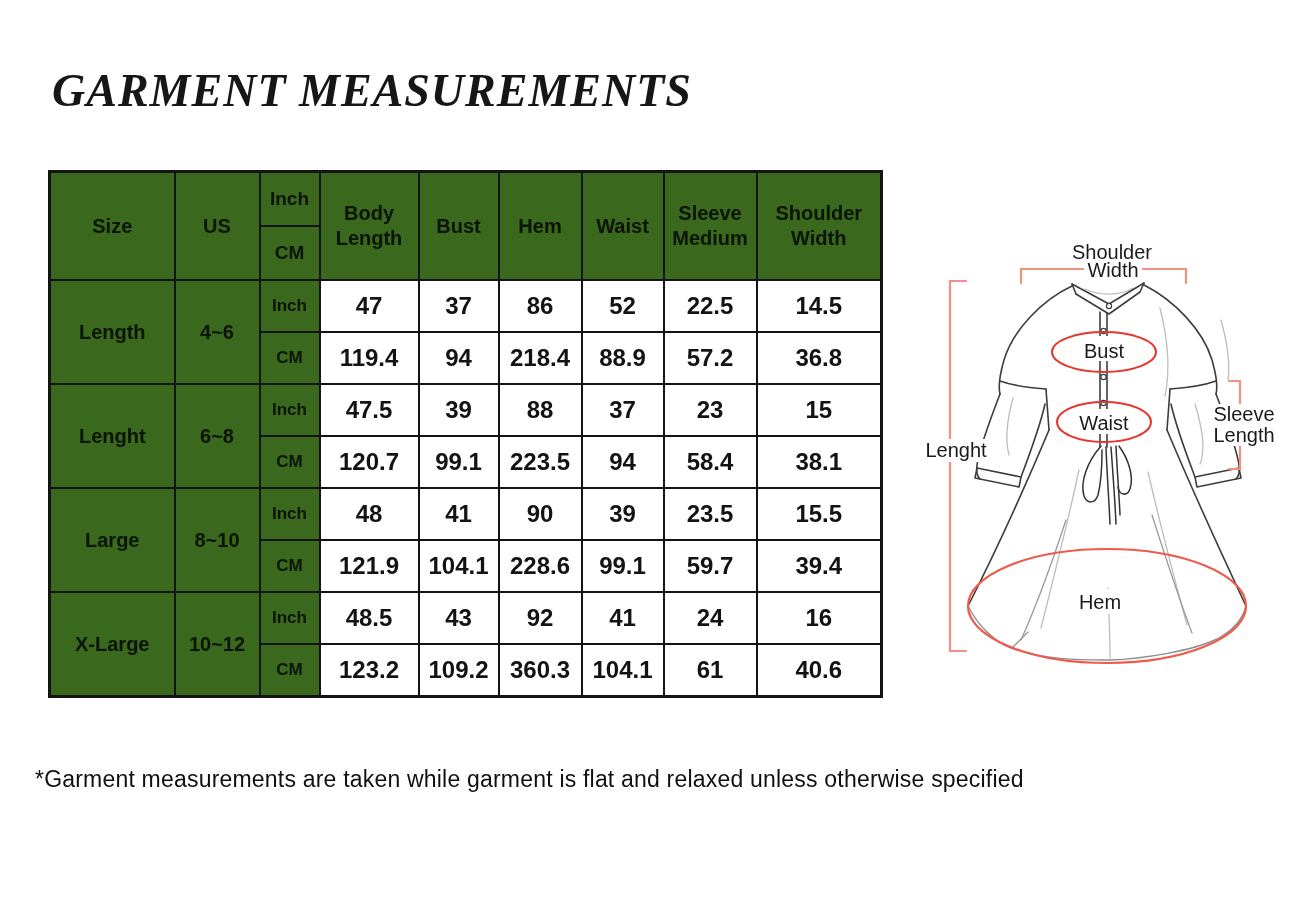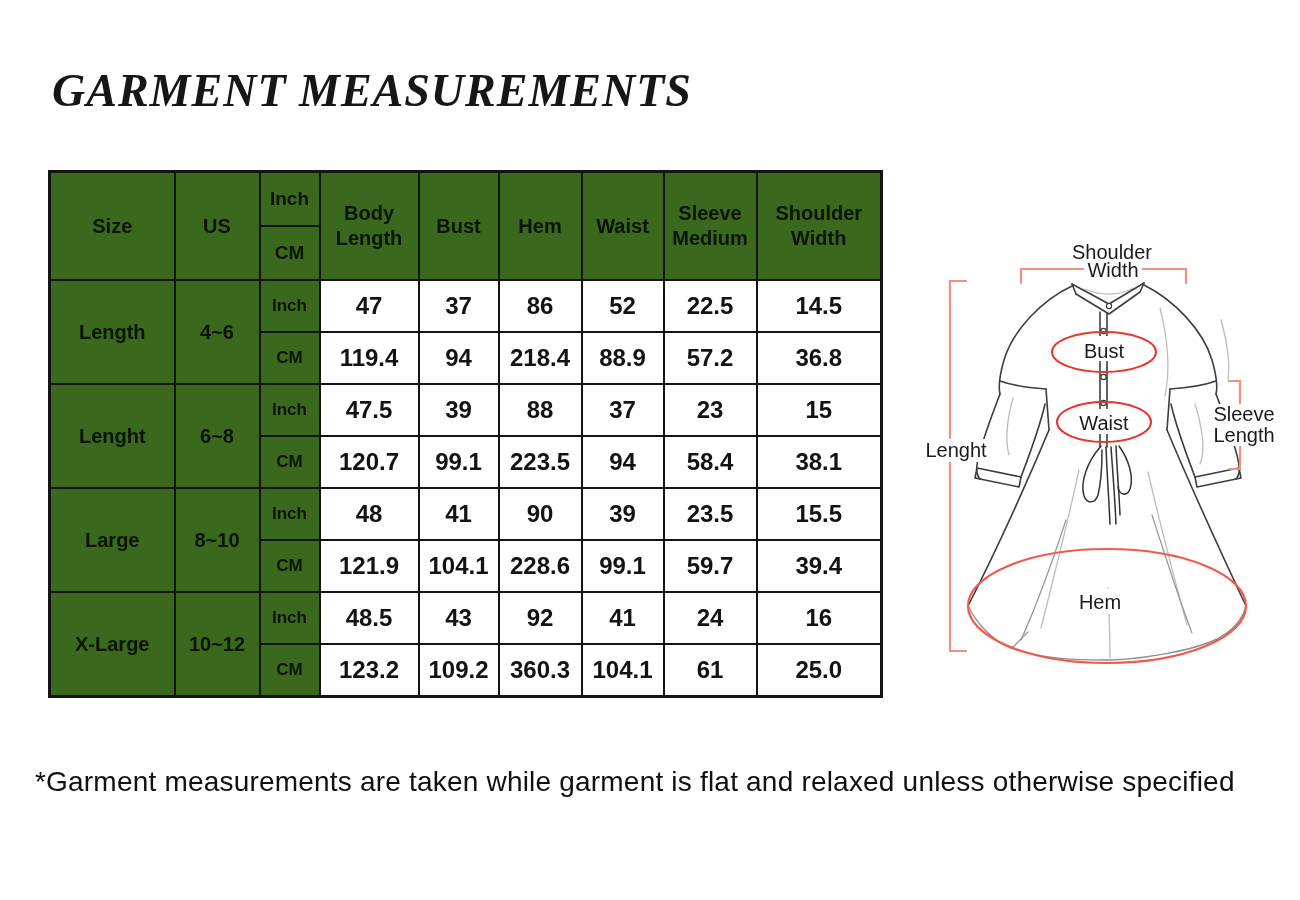--- a/index.html
+++ b/index.html
@@ -21,21 +21,21 @@
                  padding:0;color:#131313;font-weight:bold;font-size:20px;overflow:hidden;}
   .size-chart td.green{background:var(--table-green);color:#0c1405;}
   .size-chart tr.hdr td{height:106px;line-height:1.25;}
   .size-chart tr.sub td{height:50px;}
   .size-chart td.unit{font-size:17px;}
   .size-chart td.num{font-size:24px;}
   .size-chart td.stackcell{padding:0;}
   .stack{display:flex;flex-direction:column;height:106px;}
   .stack>div{flex:1;display:flex;align-items:center;justify-content:center;font-size:19px;}
   .stack>div:first-child{border-bottom:2px solid var(--table-border);}
-  .footnote{position:absolute;left:35px;top:766px;font-size:28px;color:#101010;
+  .footnote{position:absolute;left:35px;top:766px;font-size:23px;color:#101010;
             letter-spacing:0.2px;white-space:nowrap;}
   .diagram{position:absolute;left:895px;top:238px;}
   .outline{stroke:#3d3d3d;stroke-width:1.6;fill:none;stroke-linecap:round;stroke-linejoin:round;}
   .outline-med{stroke:#8f8f8f;stroke-width:1.4;fill:none;stroke-linecap:round;}
   .fold{stroke:#bdbdbd;stroke-width:1.3;fill:none;stroke-linecap:round;}
   .fold-med{stroke:#9a9a9a;stroke-width:1.3;fill:none;stroke-linecap:round;}
   .tie{stroke:#333333;stroke-width:1.5;fill:none;stroke-linecap:round;}
   .red-ellipse{stroke:var(--measure-red);stroke-width:2;fill:none;}
   .hem-ellipse{stroke:var(--hem-red);stroke-width:2.2;fill:none;}
   .bracket{stroke:var(--bracket-salmon);stroke-width:2.2;fill:none;stroke-linecap:round;}
@@ -154,21 +154,21 @@
       <td class="num">24</td>
       <td class="num">16</td>
     </tr>
     <tr class="sub">
       <td class="green unit">CM</td>
       <td class="num">123.2</td>
       <td class="num">109.2</td>
       <td class="num">360.3</td>
       <td class="num">104.1</td>
       <td class="num">61</td>
-      <td class="num">25.0</td>
+      <td class="num">40.6</td>
     </tr>
   </tbody>
     </table>
 
   <svg class="diagram" width="410" height="465" viewBox="895 238 410 465" xmlns="http://www.w3.org/2000/svg">
 
     <g>
 
       <path class="fold" d="M 1085 289 C 1100 296 1120 296 1133 288"></path>
       <path class="fold" d="M 1160 308 C 1168 340 1170 372 1165 396"></path>

